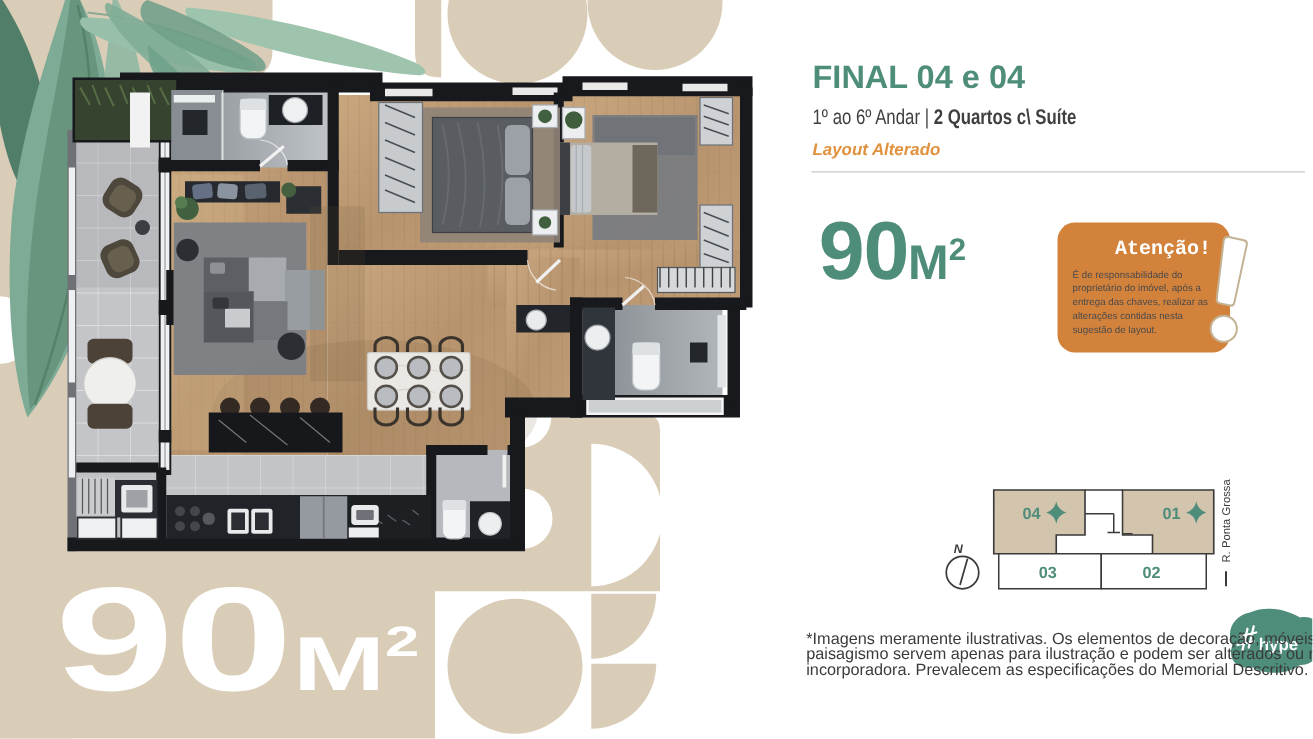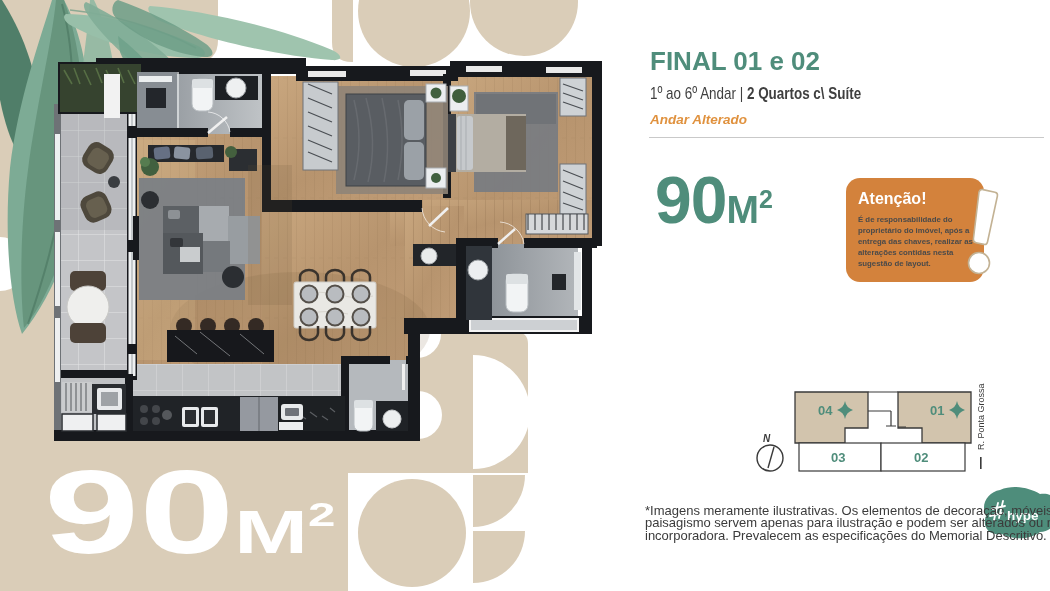--- a/index.html
+++ b/index.html
@@ -453,38 +453,38 @@
     <rect x="980" y="457" width="1.6" height="12" fill="#3a3a3a"></rect>
   </g>
 
   <g>
     <path d="M1000,490 C1014,484 1030,488 1040,494 C1052,492 1058,500 1054,510 C1058,522 1052,532 1040,532 C1030,540 1012,540 1002,534 C988,536 982,526 986,516 C980,504 988,492 1000,490 Z" fill="#4e8d7b"></path>
     <path d="M992,509 l13,-3 M990,516 l13,-3 M998,503 l-4,17 M1003,501 l-4,17" stroke="#ffffff" stroke-width="1.8" fill="none" stroke-linecap="round"></path>
     <text x="1007" y="520" font-size="13.5" font-weight="bold" fill="#ffffff" font-family="Liberation Sans, sans-serif">hype</text>
   </g>
 </svg>
 
-<div class="abs" style="left:650px;top:46px;color:#4f8d7b;font-size:26px;font-weight:800;letter-spacing:0px;">FINAL 01 e 02</div>
+<div class="abs" style="left:650px;top:46px;color:#4f8d7b;font-size:26px;font-weight:800;letter-spacing:0px;">FINAL 04 e 04</div>
 
 <div class="abs" style="left:650px;top:84px;color:#3f3f3f;font-size:17px;transform:scaleX(0.79);transform-origin:0 0;white-space:nowrap;">1º ao 6º Andar | <b>2 Quartos c\ Suíte</b></div>
 
-<div class="abs" style="left:650px;top:112px;color:#e0923f;font-size:13.5px;font-weight:bold;font-style:italic;">Andar Alterado</div>
+<div class="abs" style="left:650px;top:112px;color:#e0923f;font-size:13.5px;font-weight:bold;font-style:italic;">Layout Alterado</div>
 
 <div class="abs" style="left:649px;top:137px;width:395px;height:1px;background:#c9c9c9;"></div>
 
 <div class="abs" style="left:655px;top:162px;color:#4f8d7b;"><span style="font-size:66px;font-weight:800;letter-spacing:-1px;">90</span><span style="font-size:39px;font-weight:600;">M</span><span style="font-size:25px;font-weight:600;vertical-align:15px;">2</span></div>
 
 
 <div class="abs" style="left:846px;top:178px;width:138px;height:104px;background:#d3823c;border-radius:14px;"></div>
 
 <svg class="abs" style="left:955px;top:182px;" width="60" height="100" viewBox="0 0 60 100">
   <path d="M24,10 Q25,7 28,7.6 L40,10.2 Q43,10.9 42.4,14 L32.5,60 Q31.8,63 29,62.4 L21,60.7 Q18,60 18.4,57 Z" fill="#ffffff" stroke="#c3b294" stroke-width="1.6"></path>
   <circle cx="24" cy="81" r="10.5" fill="#ffffff" stroke="#c3b294" stroke-width="1.6"></circle>
 </svg>
 
-<div class="abs" style="left:858px;top:190px;color:#ffffff;font-size:16px;font-weight:800;">Atenção!</div>
-
-<div class="abs" style="left:858px;top:214px;color:#4a4a4a;font-size:7.8px;font-weight:bold;line-height:11px;white-space:nowrap;">É de responsabilidade do<br>proprietário do imóvel, após a<br>entrega das chaves, realizar as<br>alterações contidas nesta<br>sugestão de layout.</div>
+<div class="abs" style="left:892px;top:190px;color:#ffffff;font-size:16px;font-weight:800;font-family:Liberation Mono, monospace;">Atenção!</div>
+
+<div class="abs" style="left:858px;top:214px;color:#4a4a4a;font-size:7.8px;font-weight:normal;line-height:11px;white-space:nowrap;">É de responsabilidade do<br>proprietário do imóvel, após a<br>entrega das chaves, realizar as<br>alterações contidas nesta<br>sugestão de layout.</div>
 
 <div class="abs" style="left:44px;top:444px;color:#ffffff;transform:scaleX(1.45);transform-origin:0 0;white-space:nowrap;"><span style="font-size:118px;font-weight:800;letter-spacing:0px;">90</span><span style="font-size:61px;font-weight:600;">M</span><span style="font-size:34px;font-weight:600;vertical-align:27px;">2</span></div>
 
 <div class="abs" style="left:645px;top:505px;color:#3b3b3b;font-size:13px;line-height:12.3px;white-space:nowrap;">*Imagens meramente ilustrativas. Os elementos de decoração, móveis, utensílios e<br>paisagismo servem apenas para ilustração e podem ser alterados ou não entregues pela<br>incorporadora. Prevalecem as especificações do Memorial Descritivo.</div>
 </div>
 
 </body></html>

